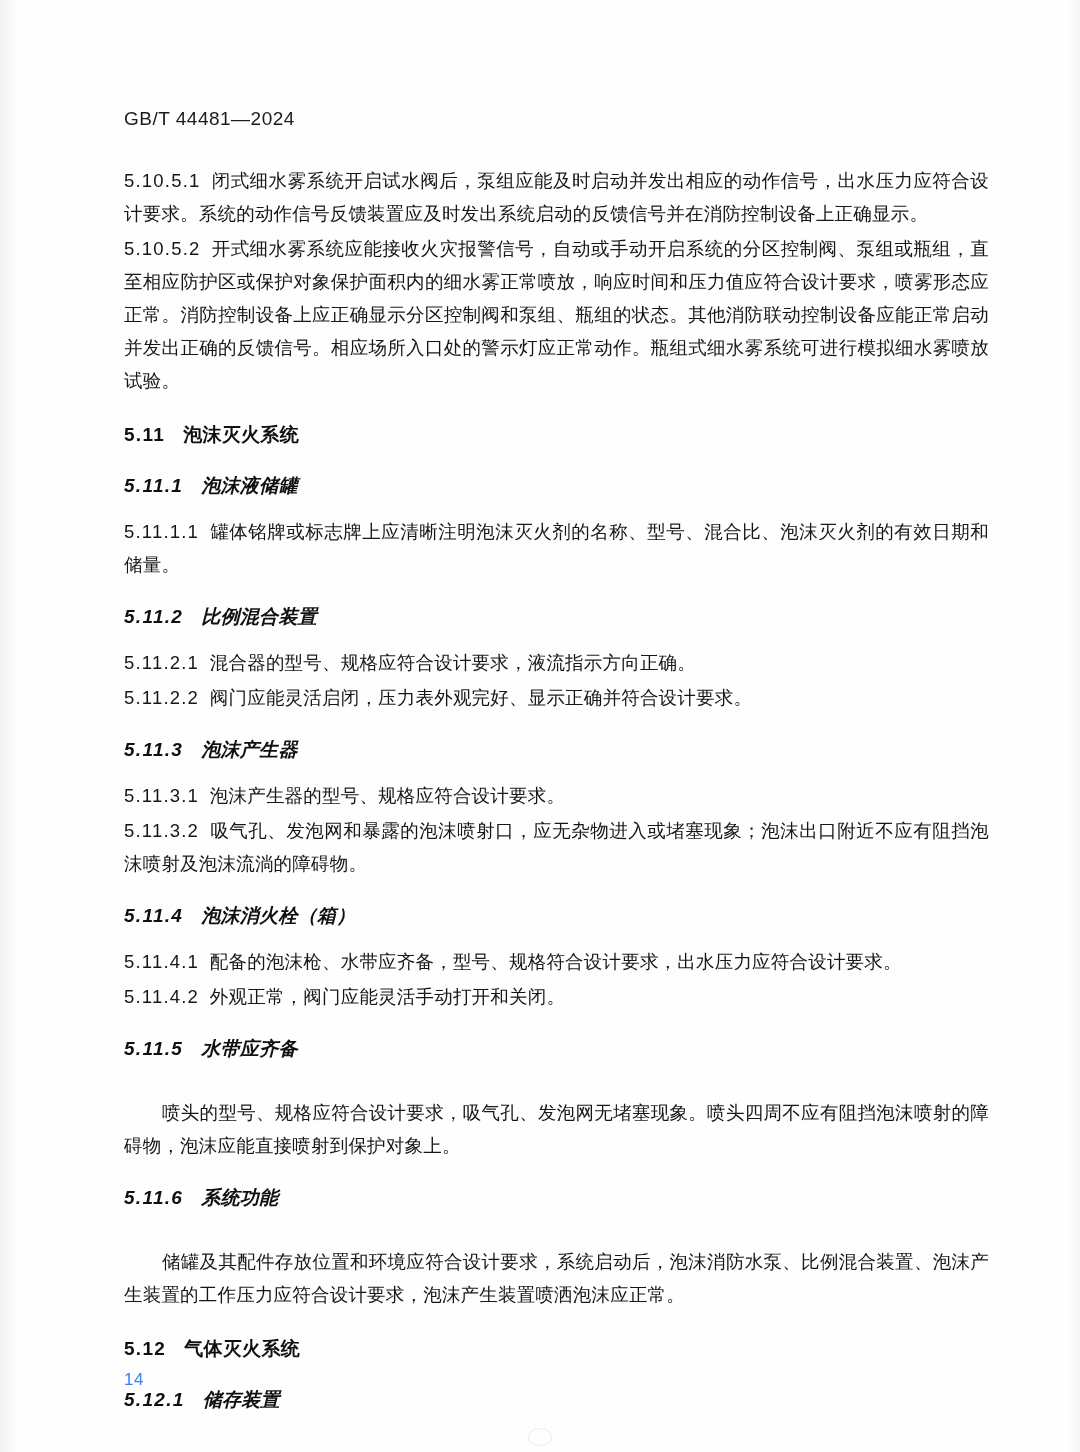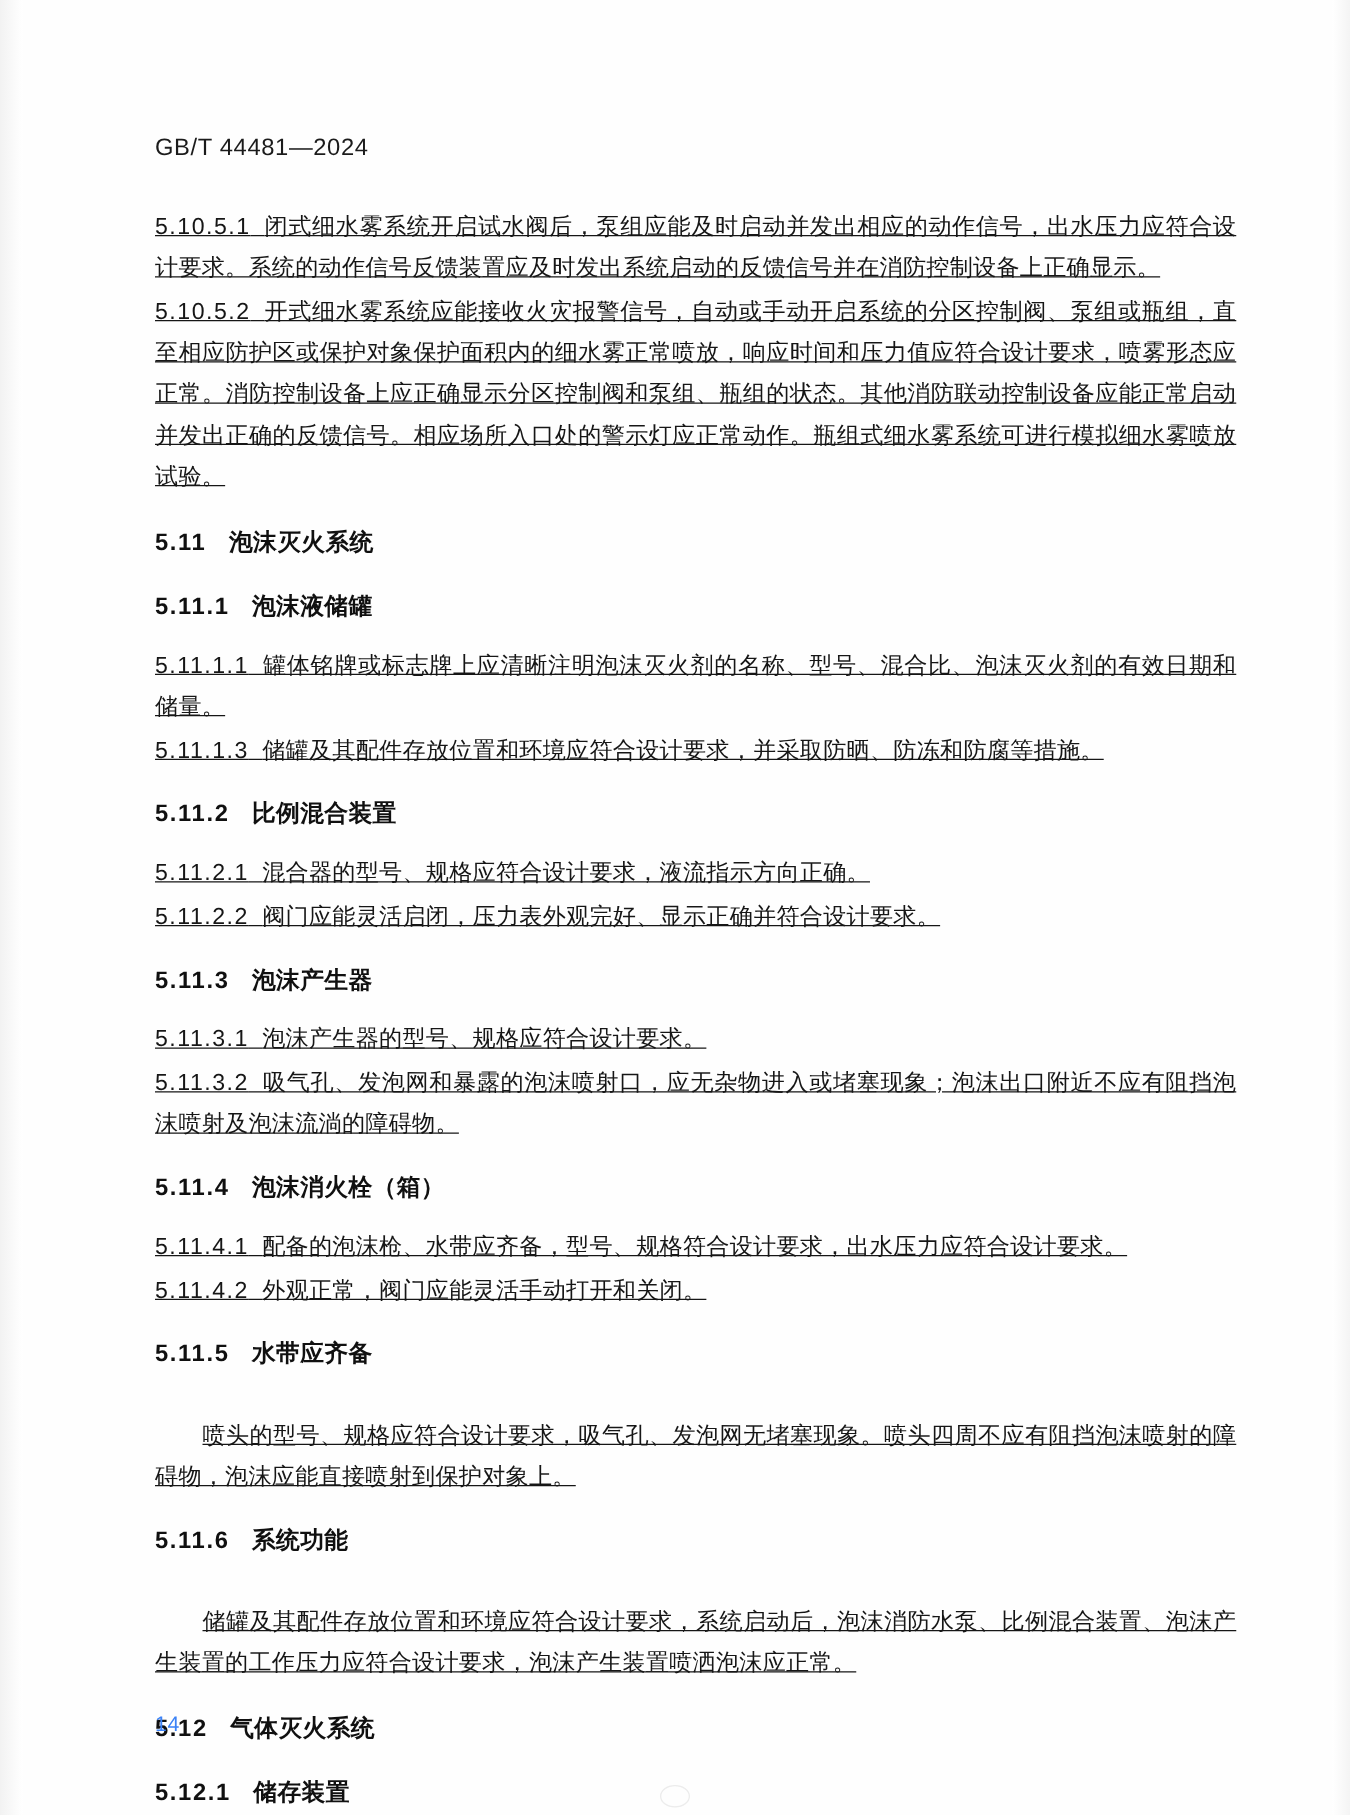--- a/index.html
+++ b/index.html
@@ -31,21 +31,20 @@
     margin-bottom: 34px;
     font-weight: 500;
   }
   .para {
     font-size: 18.5px;
     line-height: 33px;
     color: #161616;
     text-align: justify;
     margin: 0 0 2px 0;
     letter-spacing: 0.2px;
-    text-decoration: underline;
   }
   .para.indent {
     text-indent: 38px;
     margin-top: 32px;
   }
   .num {
     letter-spacing: 1.2px;
   }
   .heading {
     font-size: 19px;
@@ -55,20 +54,21 @@
     margin: 22px 0 16px 0;
     letter-spacing: 0.3px;
   }
   .heading .h-num {
     letter-spacing: 1.3px;
     margin-right: 18px;
     text-align: center;
   }
   .heading.sub {
     margin: 20px 0 14px 0;
+    font-style: italic;
   }
   .footer-num {
     position: absolute;
     left: 124px;
     bottom: 62px;
     font-size: 17px;
     color: #3b82f6;
     letter-spacing: 0.5px;
   }
   .bottom-mark {
@@ -104,21 +104,20 @@
 
   <div class="page-inner">
     <div class="std-header">GB/T 44481—2024</div>
 
     <div id="body-content">
         <p class="para"><span class="num">5.10.5.1</span>&nbsp;&nbsp;<span>闭式细水雾系统开启试水阀后，泵组应能及时启动并发出相应的动作信号，出水压力应符合设计要求。系统的动作信号反馈装置应及时发出系统启动的反馈信号并在消防控制设备上正确显示。</span></p>
         <p class="para"><span class="num">5.10.5.2</span>&nbsp;&nbsp;<span>开式细水雾系统应能接收火灾报警信号，自动或手动开启系统的分区控制阀、泵组或瓶组，直至相应防护区或保护对象保护面积内的细水雾正常喷放，响应时间和压力值应符合设计要求，喷雾形态应正常。消防控制设备上应正确显示分区控制阀和泵组、瓶组的状态。其他消防联动控制设备应能正常启动并发出正确的反馈信号。相应场所入口处的警示灯应正常动作。瓶组式细水雾系统可进行模拟细水雾喷放试验。</span></p>
         <div class="heading"><span class="h-num">5.11</span><span>泡沫灭火系统</span></div>
         <div class="heading sub"><span class="h-num">5.11.1</span><span>泡沫液储罐</span></div>
         <p class="para"><span class="num">5.11.1.1</span>&nbsp;&nbsp;<span>罐体铭牌或标志牌上应清晰注明泡沫灭火剂的名称、型号、混合比、泡沫灭火剂的有效日期和储量。</span></p>
-        <p class="para"><span class="num">5.11.1.3</span>&nbsp;&nbsp;<span>储罐及其配件存放位置和环境应符合设计要求，并采取防晒、防冻和防腐等措施。</span></p>
         <div class="heading sub"><span class="h-num">5.11.2</span><span>比例混合装置</span></div>
         <p class="para"><span class="num">5.11.2.1</span>&nbsp;&nbsp;<span>混合器的型号、规格应符合设计要求，液流指示方向正确。</span></p>
         <p class="para"><span class="num">5.11.2.2</span>&nbsp;&nbsp;<span>阀门应能灵活启闭，压力表外观完好、显示正确并符合设计要求。</span></p>
         <div class="heading sub"><span class="h-num">5.11.3</span><span>泡沫产生器</span></div>
         <p class="para"><span class="num">5.11.3.1</span>&nbsp;&nbsp;<span>泡沫产生器的型号、规格应符合设计要求。</span></p>
         <p class="para"><span class="num">5.11.3.2</span>&nbsp;&nbsp;<span>吸气孔、发泡网和暴露的泡沫喷射口，应无杂物进入或堵塞现象；泡沫出口附近不应有阻挡泡沫喷射及泡沫流淌的障碍物。</span></p>
         <div class="heading sub"><span class="h-num">5.11.4</span><span>泡沫消火栓（箱）</span></div>
         <p class="para"><span class="num">5.11.4.1</span>&nbsp;&nbsp;<span>配备的泡沫枪、水带应齐备，型号、规格符合设计要求，出水压力应符合设计要求。</span></p>
         <p class="para"><span class="num">5.11.4.2</span>&nbsp;&nbsp;<span>外观正常，阀门应能灵活手动打开和关闭。</span></p>
         <div class="heading sub"><span class="h-num">5.11.5</span><span>水带应齐备</span></div>

